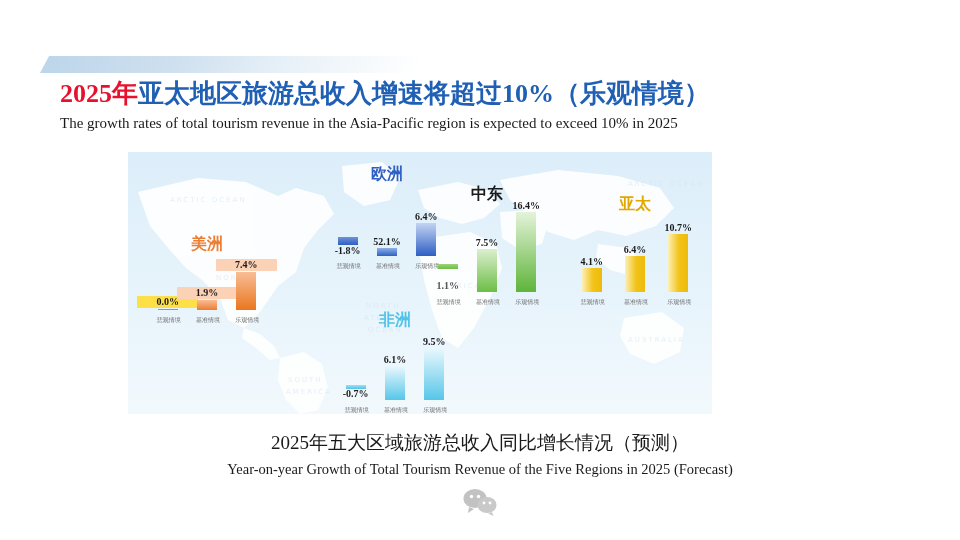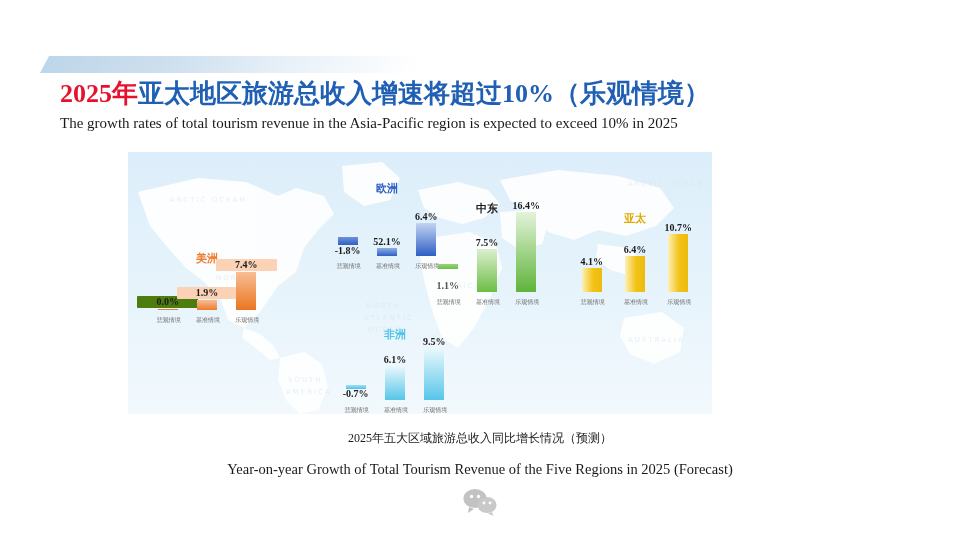--- a/index.html
+++ b/index.html
@@ -31,24 +31,23 @@
   .chart-area{
     position:absolute;left:128px;top:152px;width:584px;height:262px;
     overflow:hidden;
   }
   .map-bg{position:absolute;inset:0;background:#eaf4fb;}
   .map-bg svg{position:absolute;inset:0;width:100%;height:100%;}
   
   .region{position:absolute;}
   .region-title{
     position:absolute;left:0;top:0;width:100%;text-align:center;
-    font-size:11px;font-weight:700;
+    font-size:16px;font-weight:700;
     font-family:"DejaVu Sans","Liberation Sans",sans-serif;
     white-space:nowrap;
-    margin-top:17px;
   }
   .bars{position:absolute;left:0;bottom:14px;width:100%;height:auto;
     display:flex;align-items:flex-end;justify-content:space-around;}
   .bar-col{
     position:relative;width:22px;display:flex;flex-direction:column;
     align-items:center;justify-content:flex-end;
   }
   .bar-val{
     font-size:10px;font-weight:700;color:#1a1a1a;white-space:nowrap;
     font-family:Liberation Serif, serif;
@@ -68,21 +67,21 @@
   .bar-col.neg{justify-content:flex-start;}
   .bar-col.neg .bar{order:1;}
   .bar-col.neg .bar-val{order:2;margin-bottom:0;margin-top:1px;}
   
   .chip{
     padding:1px 19px;border-radius:1px;
   }
   
   .caption-cn{
     position:absolute;left:0;top:430px;width:960px;text-align:center;
-    font-size:12px;color:#1a1a1a;
+    font-size:19px;color:#1a1a1a;
   }
   .caption-en{
     position:absolute;left:0;top:461px;width:960px;text-align:center;
     font-size:14.5px;color:#1a1a1a;
   }
   
   .watermark{
     position:absolute;left:0;top:488px;width:960px;
     display:flex;align-items:center;justify-content:center;gap:12px;
     color:#c2c2c2;
@@ -150,21 +149,21 @@
         <text x="236" y="168">ATLANTIC</text>
         <text x="240" y="180">OCEAN</text>
       </g>
     </svg>
   </div>
 
   <div class="region" style="left:20px;top:82px;width:118px;height:90px;">
     <div class="region-title" style="color:#ED7D31;">美洲</div>
     <div class="bars">
       <div class="bar-col">
-        <span class="bar-val chip" style="background:#4d7c0f;color:#1a1a1a;">0.0%</span>
+        <span class="bar-val chip" style="background:#fde047;color:#1a1a1a;">0.0%</span>
         <span class="bar" style="height:1px;background:#ED7D31;"></span>
       </div>
       <div class="bar-col">
         <span class="bar-val chip" style="background:#FBD2B5;">1.9%</span>
         <span class="bar" style="height:10px;background:linear-gradient(180deg,#F8BE95,#ED7D31);"></span>
       </div>
       <div class="bar-col">
         <span class="bar-val chip" style="background:#FBD2B5;">7.4%</span>
         <span class="bar" style="height:38px;background:linear-gradient(180deg,#F8BE95,#EA7620);"></span>
       </div>

